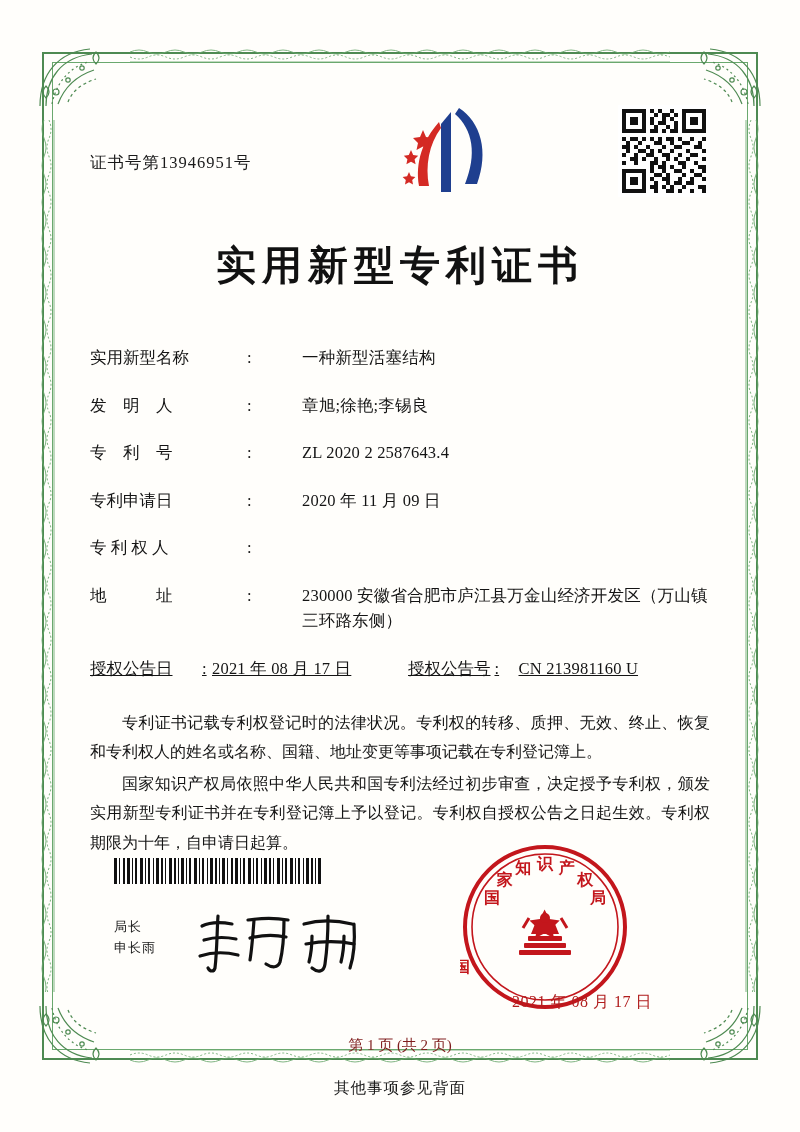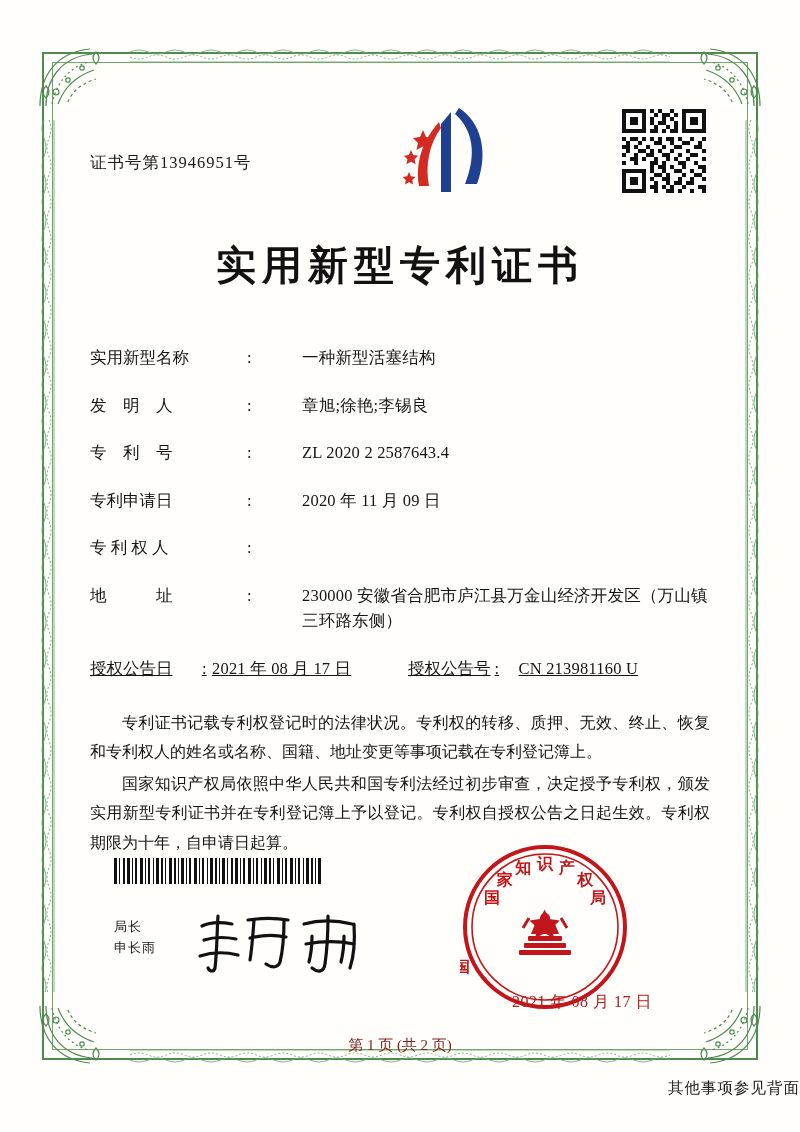--- a/index.html
+++ b/index.html
@@ -227,21 +227,21 @@
     text-align: center;
     font-family: "Liberation Serif", serif;
     font-size: 15px;
     color: #7f1d1d;
   }
   .back-note {
     position: absolute;
     left: 0;
     right: 0;
     top: 1078px;
-    text-align: right;
+    text-align: center;
     font-family: "Liberation Serif", serif;
     font-size: 15.5px;
     color: #1a1a1a;
     letter-spacing: 1px;
   }
 </style>
 </head>
 <body>
 
 <div class="page">

